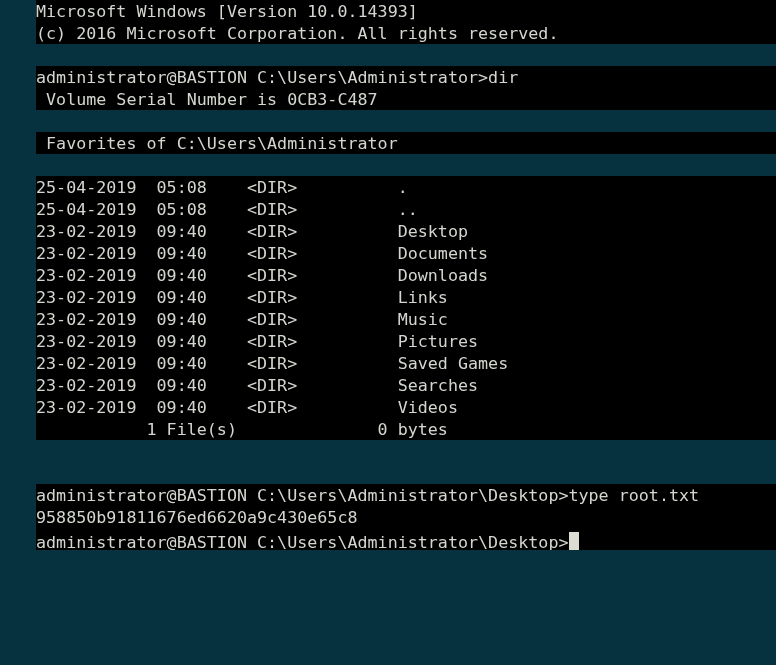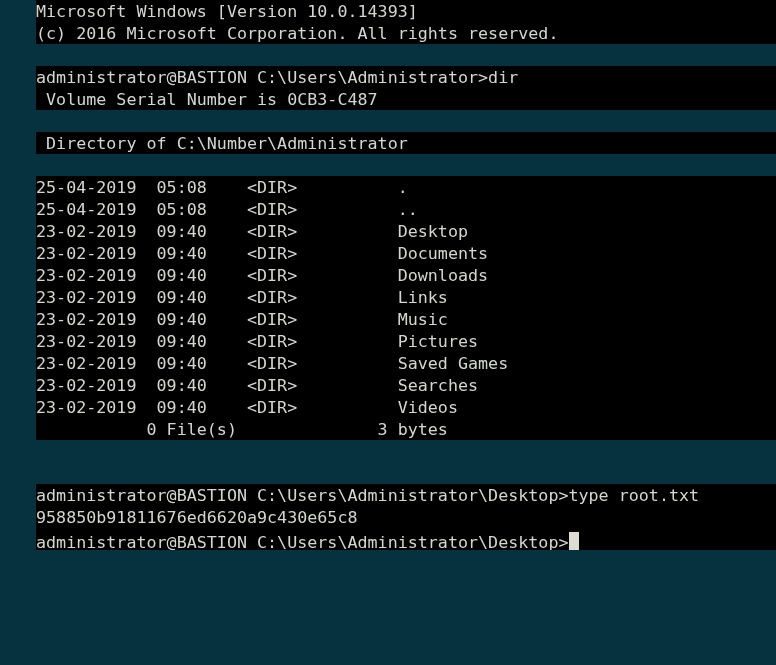--- a/index.html
+++ b/index.html
@@ -46,21 +46,21 @@
 
   <div class="line blank"><span class="line-text"></span></div>
 
   <div class="line"><span class="line-text">administrator@BASTION C:\Users\Administrator&gt;dir</span></div>
 
 
   <div class="line"><span class="line-text"> Volume Serial Number is 0CB3-C487</span></div>
 
   <div class="line blank"><span class="line-text"></span></div>
 
-  <div class="line"><span class="line-text"> Directory of C:\Number\Administrator</span></div>
+  <div class="line"><span class="line-text"> Favorites of C:\Users\Administrator</span></div>
 
   <div class="line blank"><span class="line-text"></span></div>
 
   <div class="line"><span class="line-text">25-04-2019  05:08    &lt;DIR&gt;          .</span></div>
 
   <div class="line"><span class="line-text">25-04-2019  05:08    &lt;DIR&gt;          ..</span></div>
 
 
   <div class="line"><span class="line-text">23-02-2019  09:40    &lt;DIR&gt;          Desktop</span></div>
 
@@ -74,21 +74,21 @@
   <div class="line"><span class="line-text">23-02-2019  09:40    &lt;DIR&gt;          Music</span></div>
 
   <div class="line"><span class="line-text">23-02-2019  09:40    &lt;DIR&gt;          Pictures</span></div>
 
   <div class="line"><span class="line-text">23-02-2019  09:40    &lt;DIR&gt;          Saved Games</span></div>
 
   <div class="line"><span class="line-text">23-02-2019  09:40    &lt;DIR&gt;          Searches</span></div>
 
   <div class="line"><span class="line-text">23-02-2019  09:40    &lt;DIR&gt;          Videos</span></div>
 
-  <div class="line"><span class="line-text">           0 File(s)              3 bytes</span></div>
+  <div class="line"><span class="line-text">           1 File(s)              0 bytes</span></div>
 
 
   <div class="line blank"><span class="line-text"></span></div>
 
 
   <div class="line blank"><span class="line-text"></span></div>
 
   <div class="line"><span class="line-text">administrator@BASTION C:\Users\Administrator\Desktop&gt;type root.txt</span></div>
 
   <div class="line"><span class="line-text">958850b91811676ed6620a9c430e65c8</span></div>

